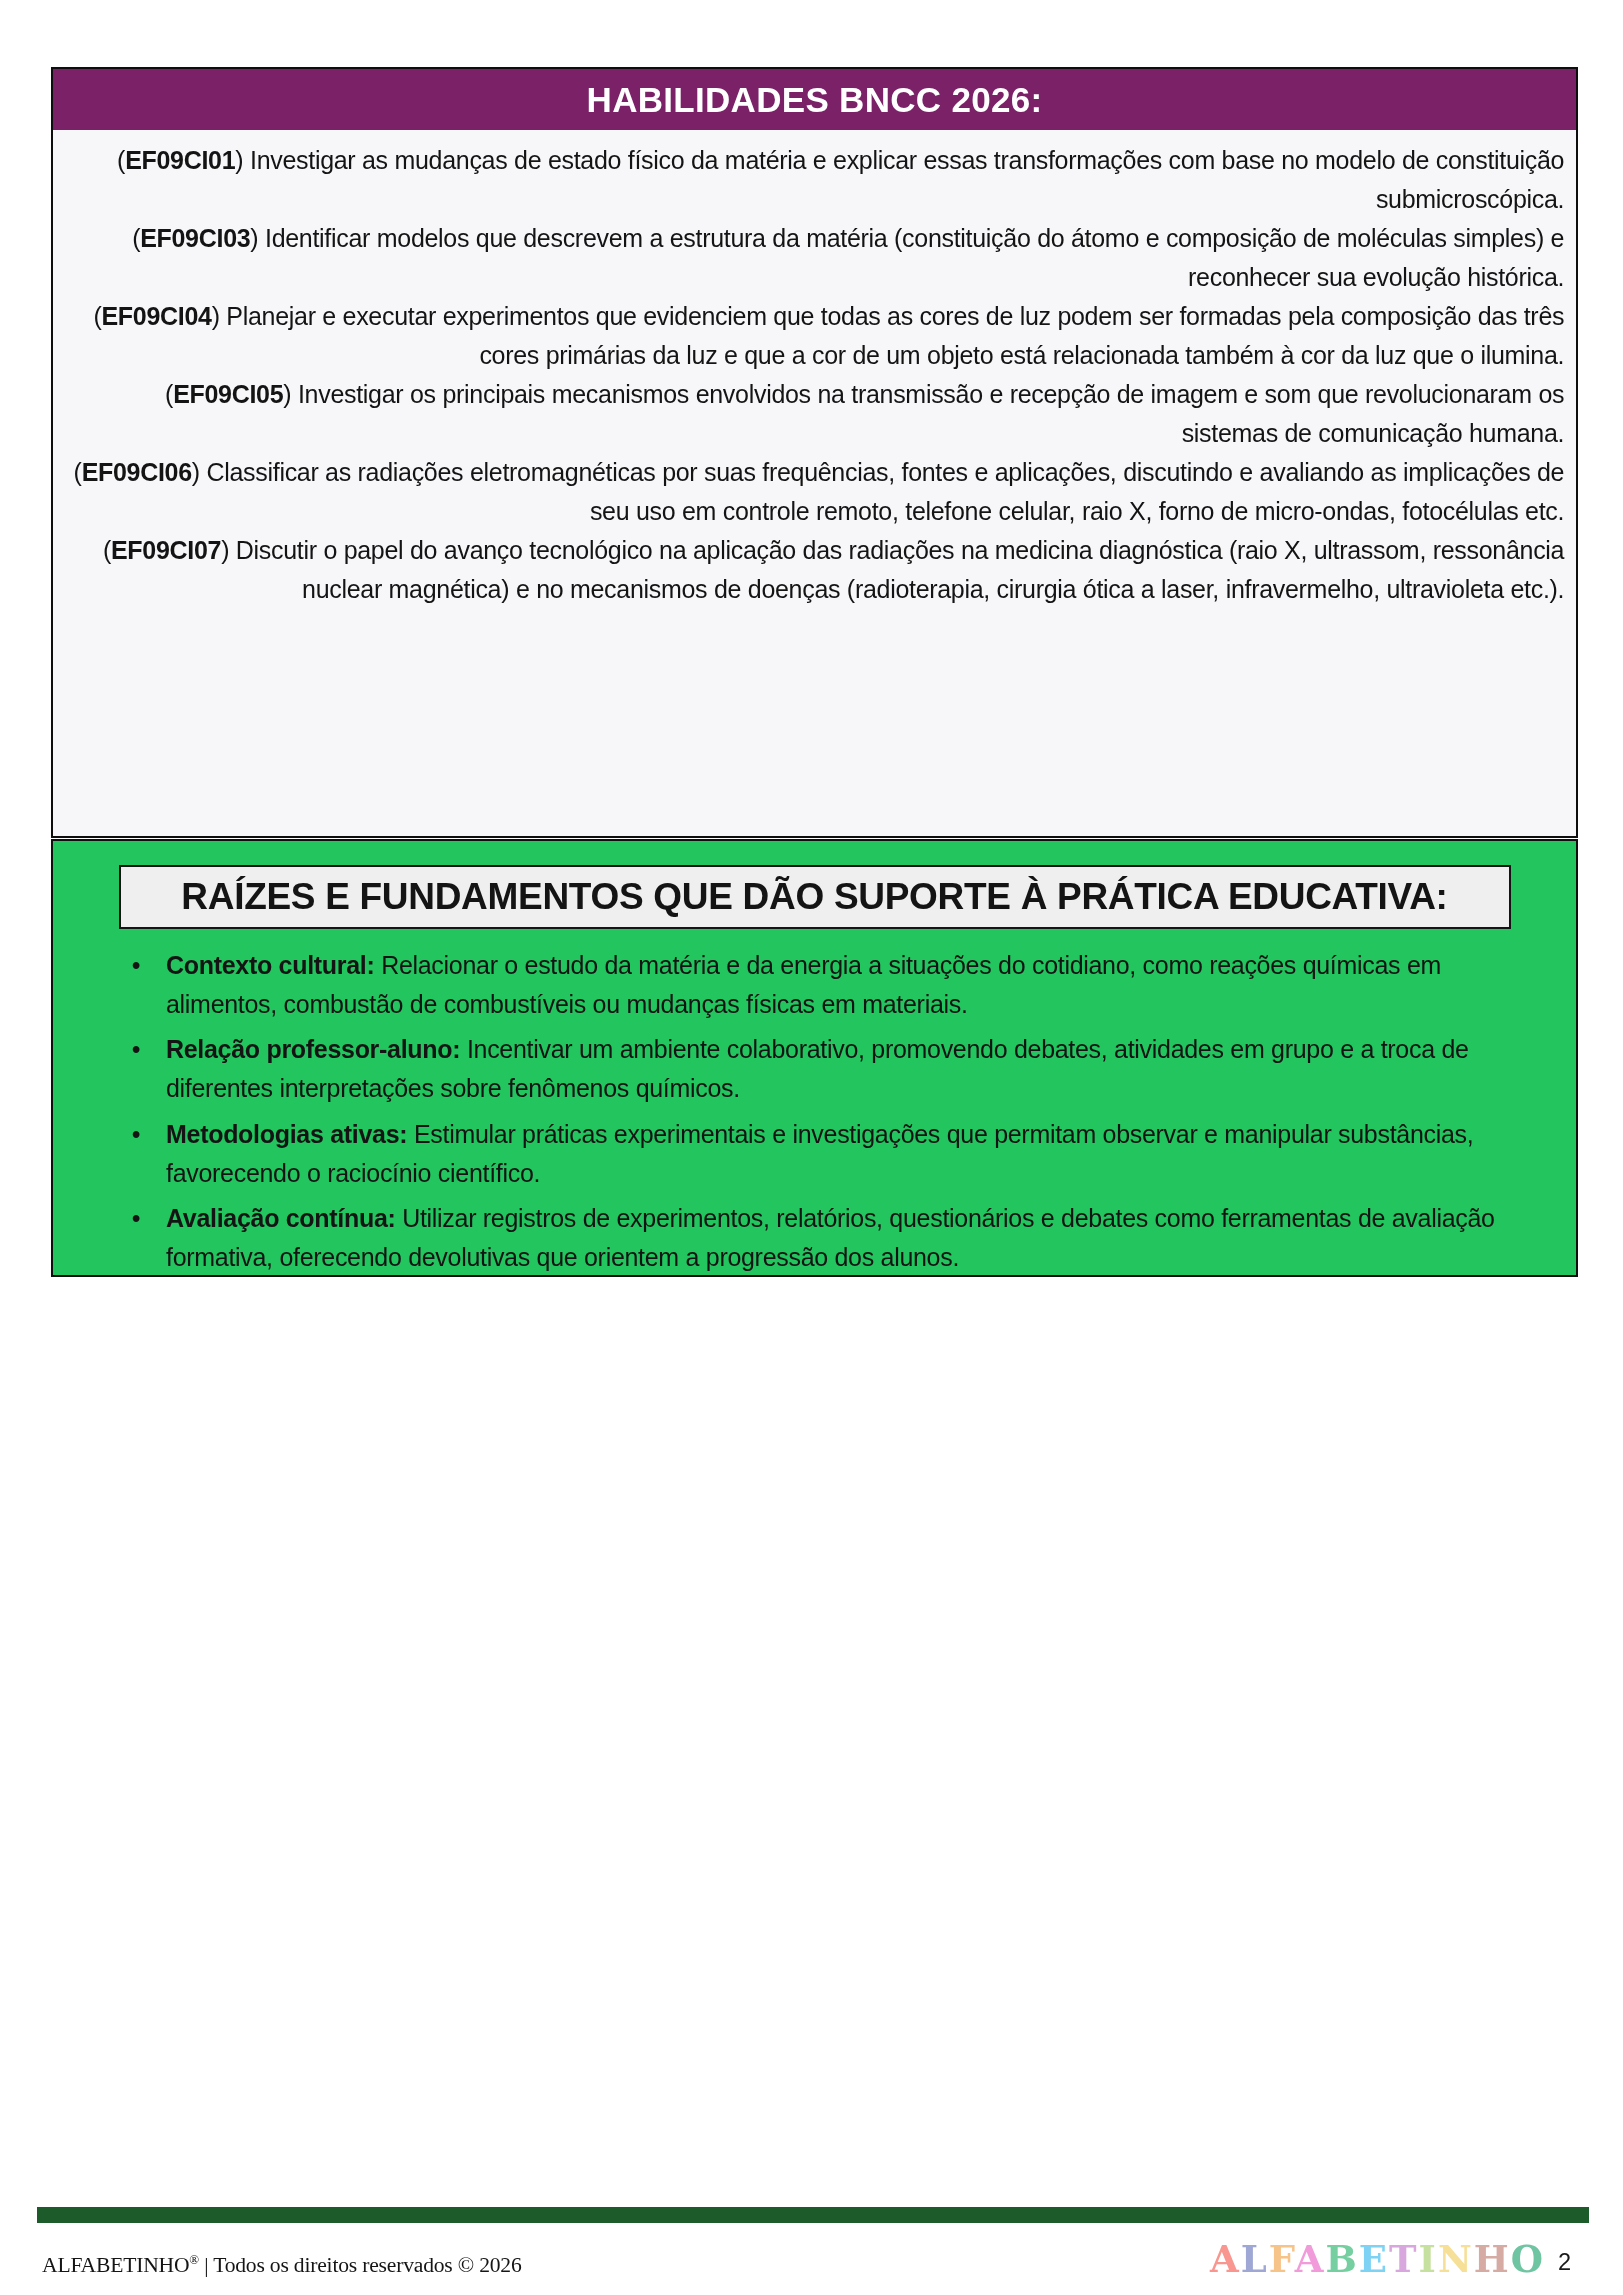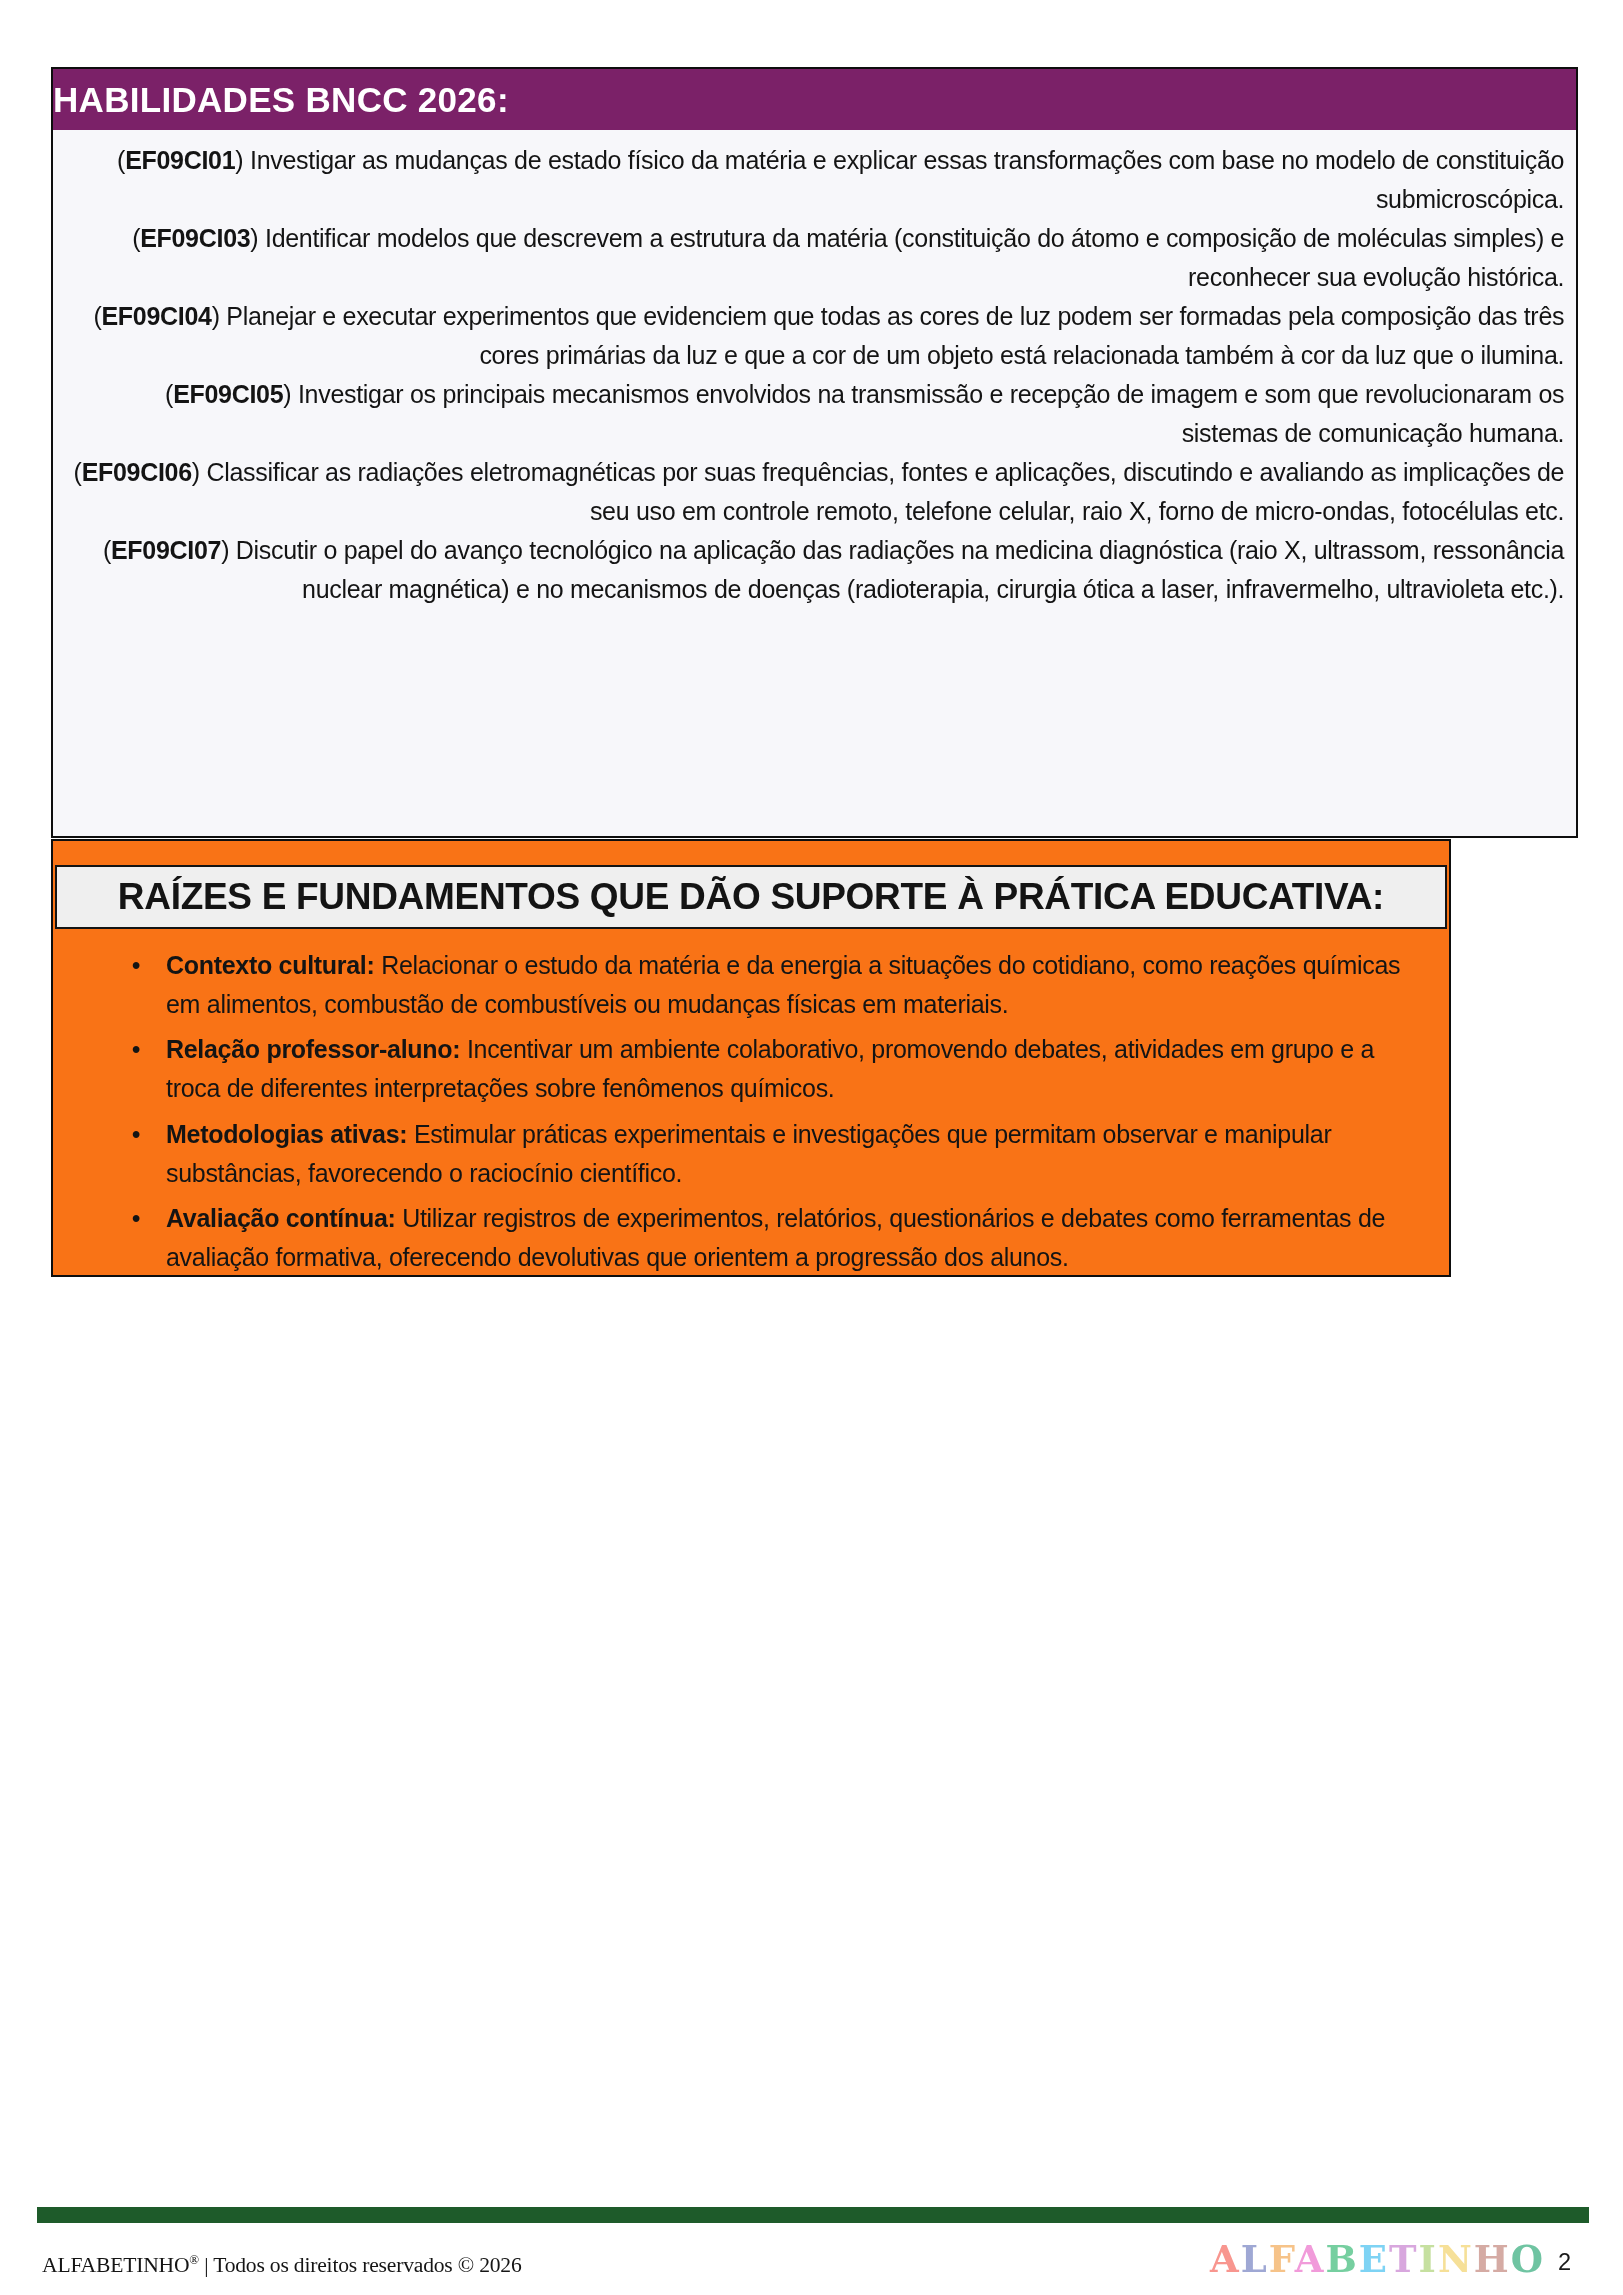--- a/index.html
+++ b/index.html
@@ -10,33 +10,33 @@
     font-family:"Liberation Sans",sans-serif;
     color:#111;
     overflow:hidden;
   }
   
   .box1{
     position:absolute;left:51px;top:67px;width:1527px;height:771px;
     box-sizing:border-box;border:2.6px solid #0e0e0e;background:#f7f7fa;
   }
   .box1-header{
-    height:61px;display:flex;align-items:center;
+    height:61px;display:flex;align-items:center;justify-content:center;
     color:#ffffff;font-weight:bold;font-size:35px;letter-spacing:0.3px;
   }
   .box1-body{
     padding:10.5px 11.8px 0 10.5px;
     font-size:25px;line-height:39px;letter-spacing:-0.3px;color:#141414;
   }
   .skill{margin:0;text-align:right;}
   .skill b{font-weight:bold;}
   
   .box2{
-    position:absolute;left:51px;top:839px;width:1400px;height:438px;
-    box-sizing:border-box;border:2px solid #0e0e0e;background:#f97316;
+    position:absolute;left:51px;top:839px;width:1527px;height:438px;
+    box-sizing:border-box;border:2px solid #0e0e0e;background:#22c55e;
     overflow:hidden;
   }
   .box2-heading{
     box-sizing:border-box;
     width:1392px;margin:23.6px auto 17px auto;
     border:2px solid #141414;background:#efefef;
     text-align:center;font-weight:bold;font-size:37px;
     padding:9.2px 3.9px;letter-spacing:-0.3px;color:#141414;
   }
   .box2 ul{

